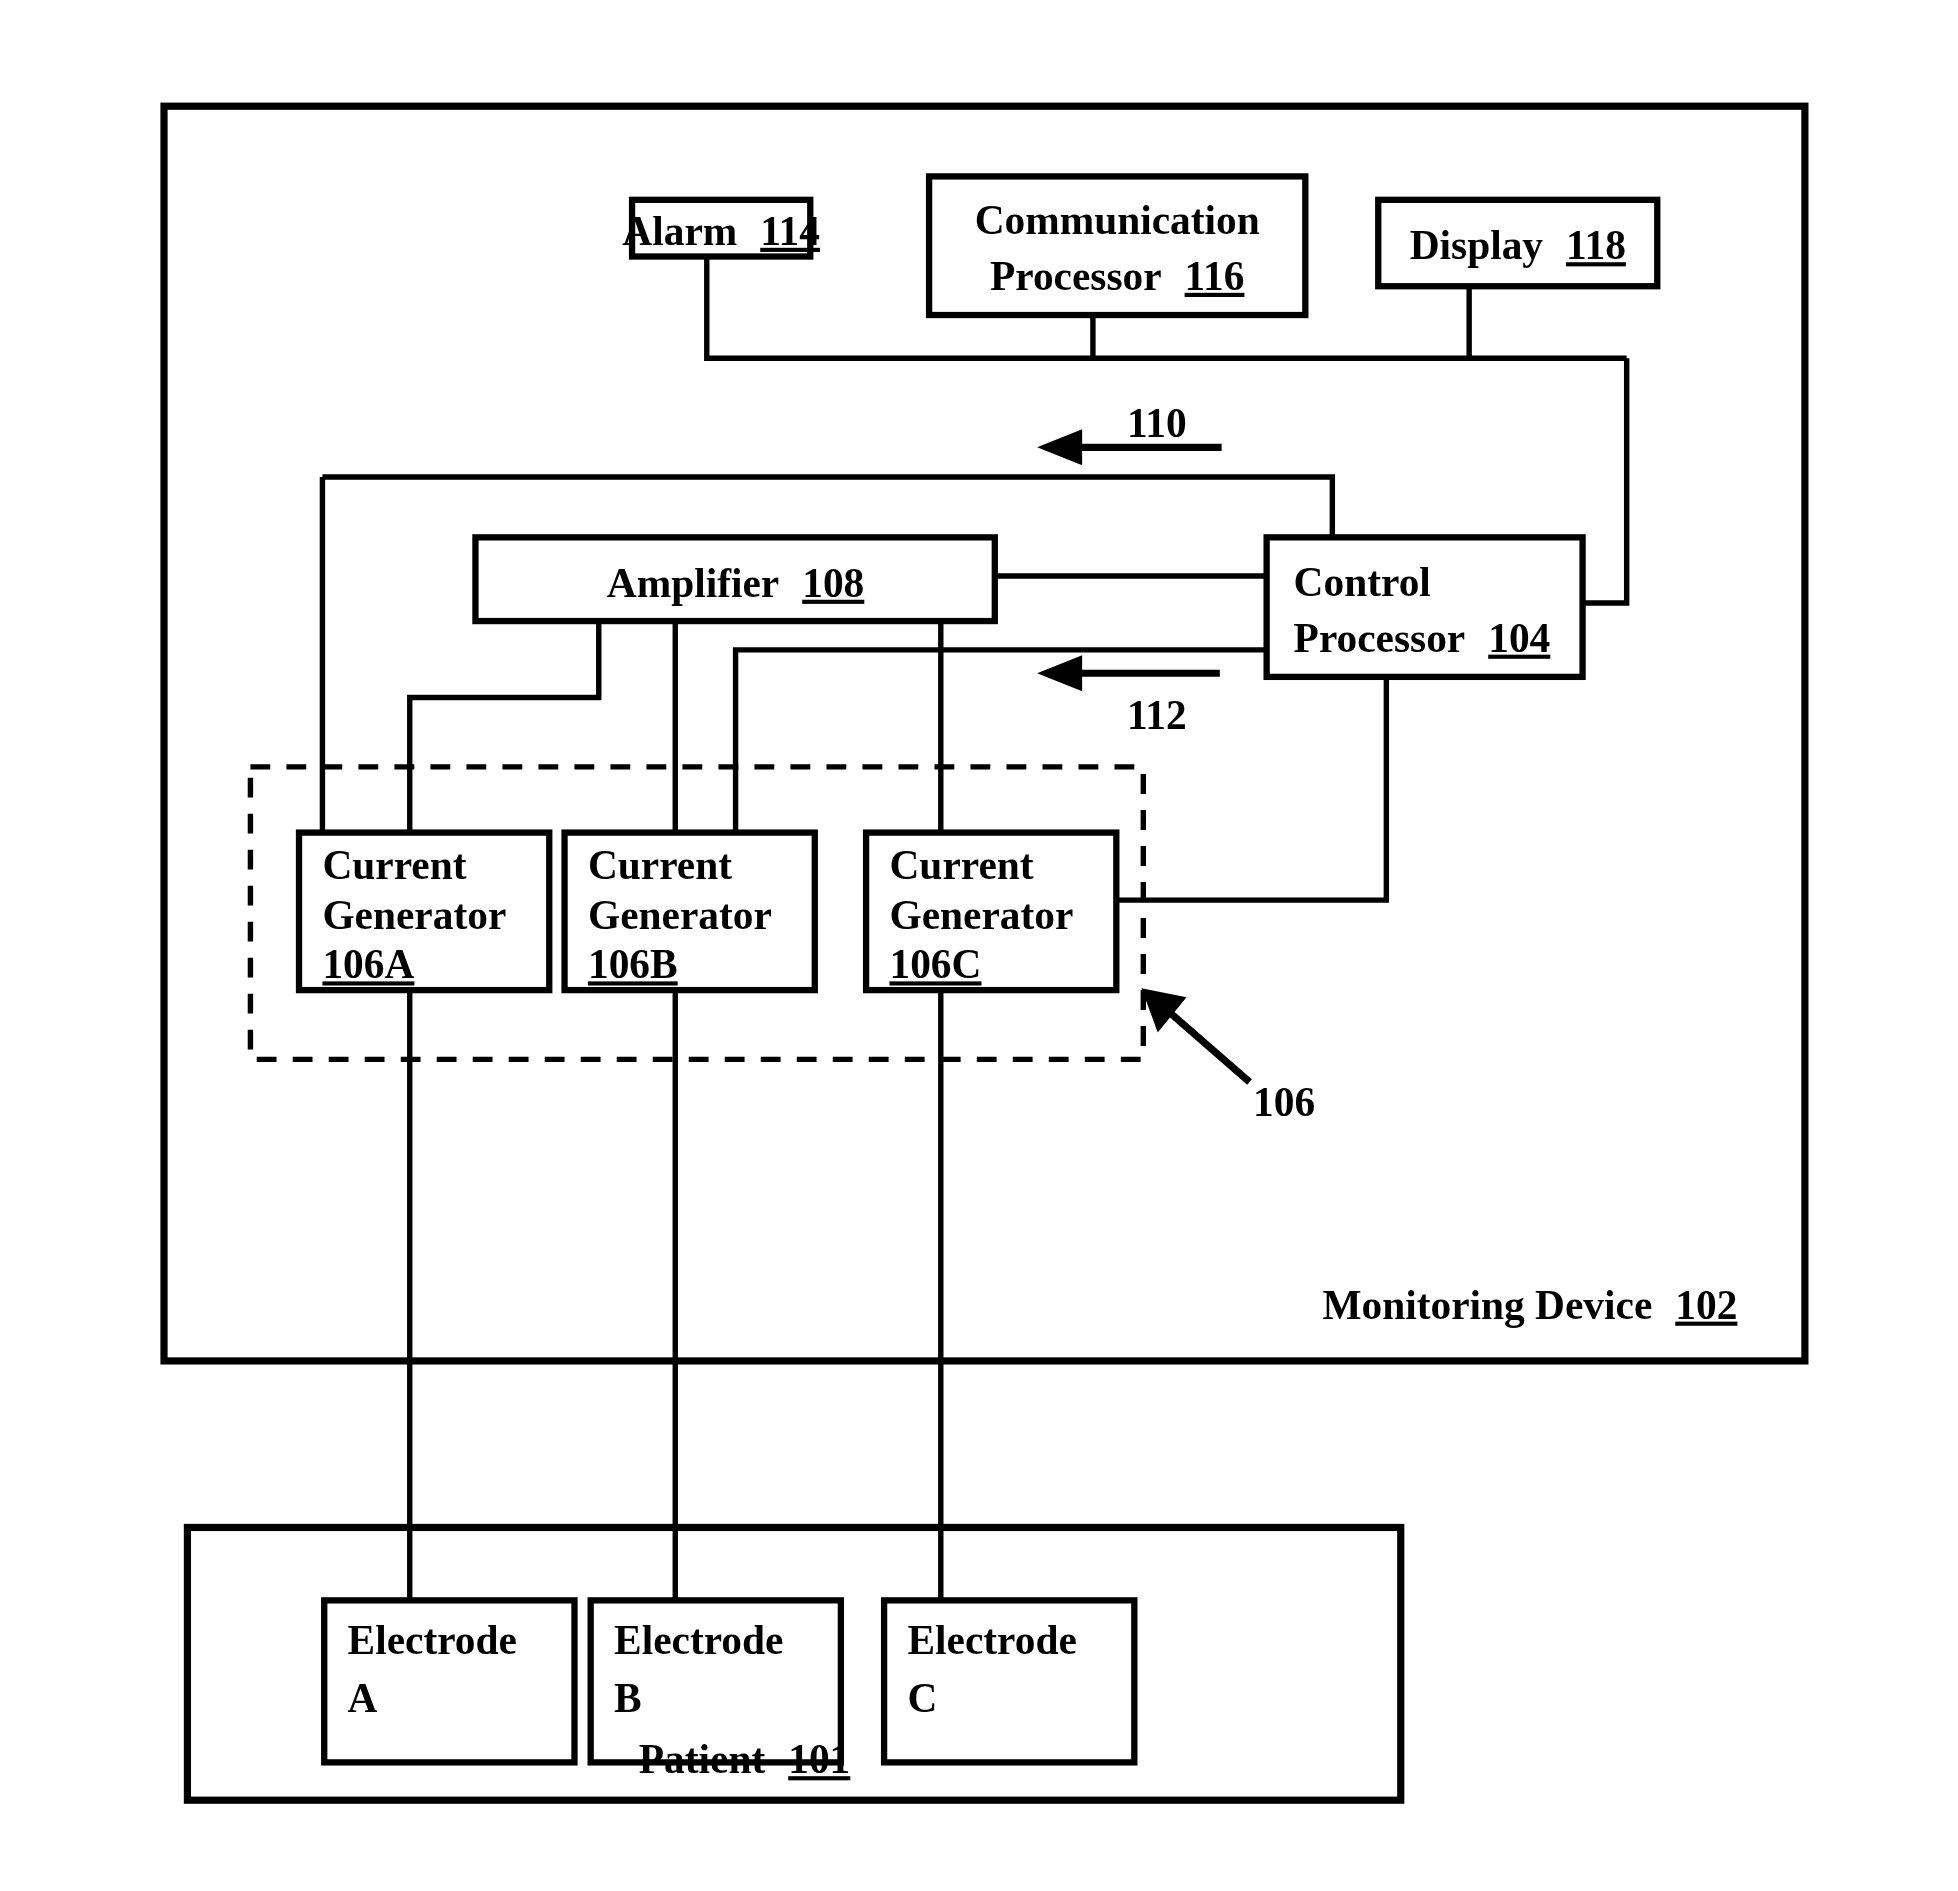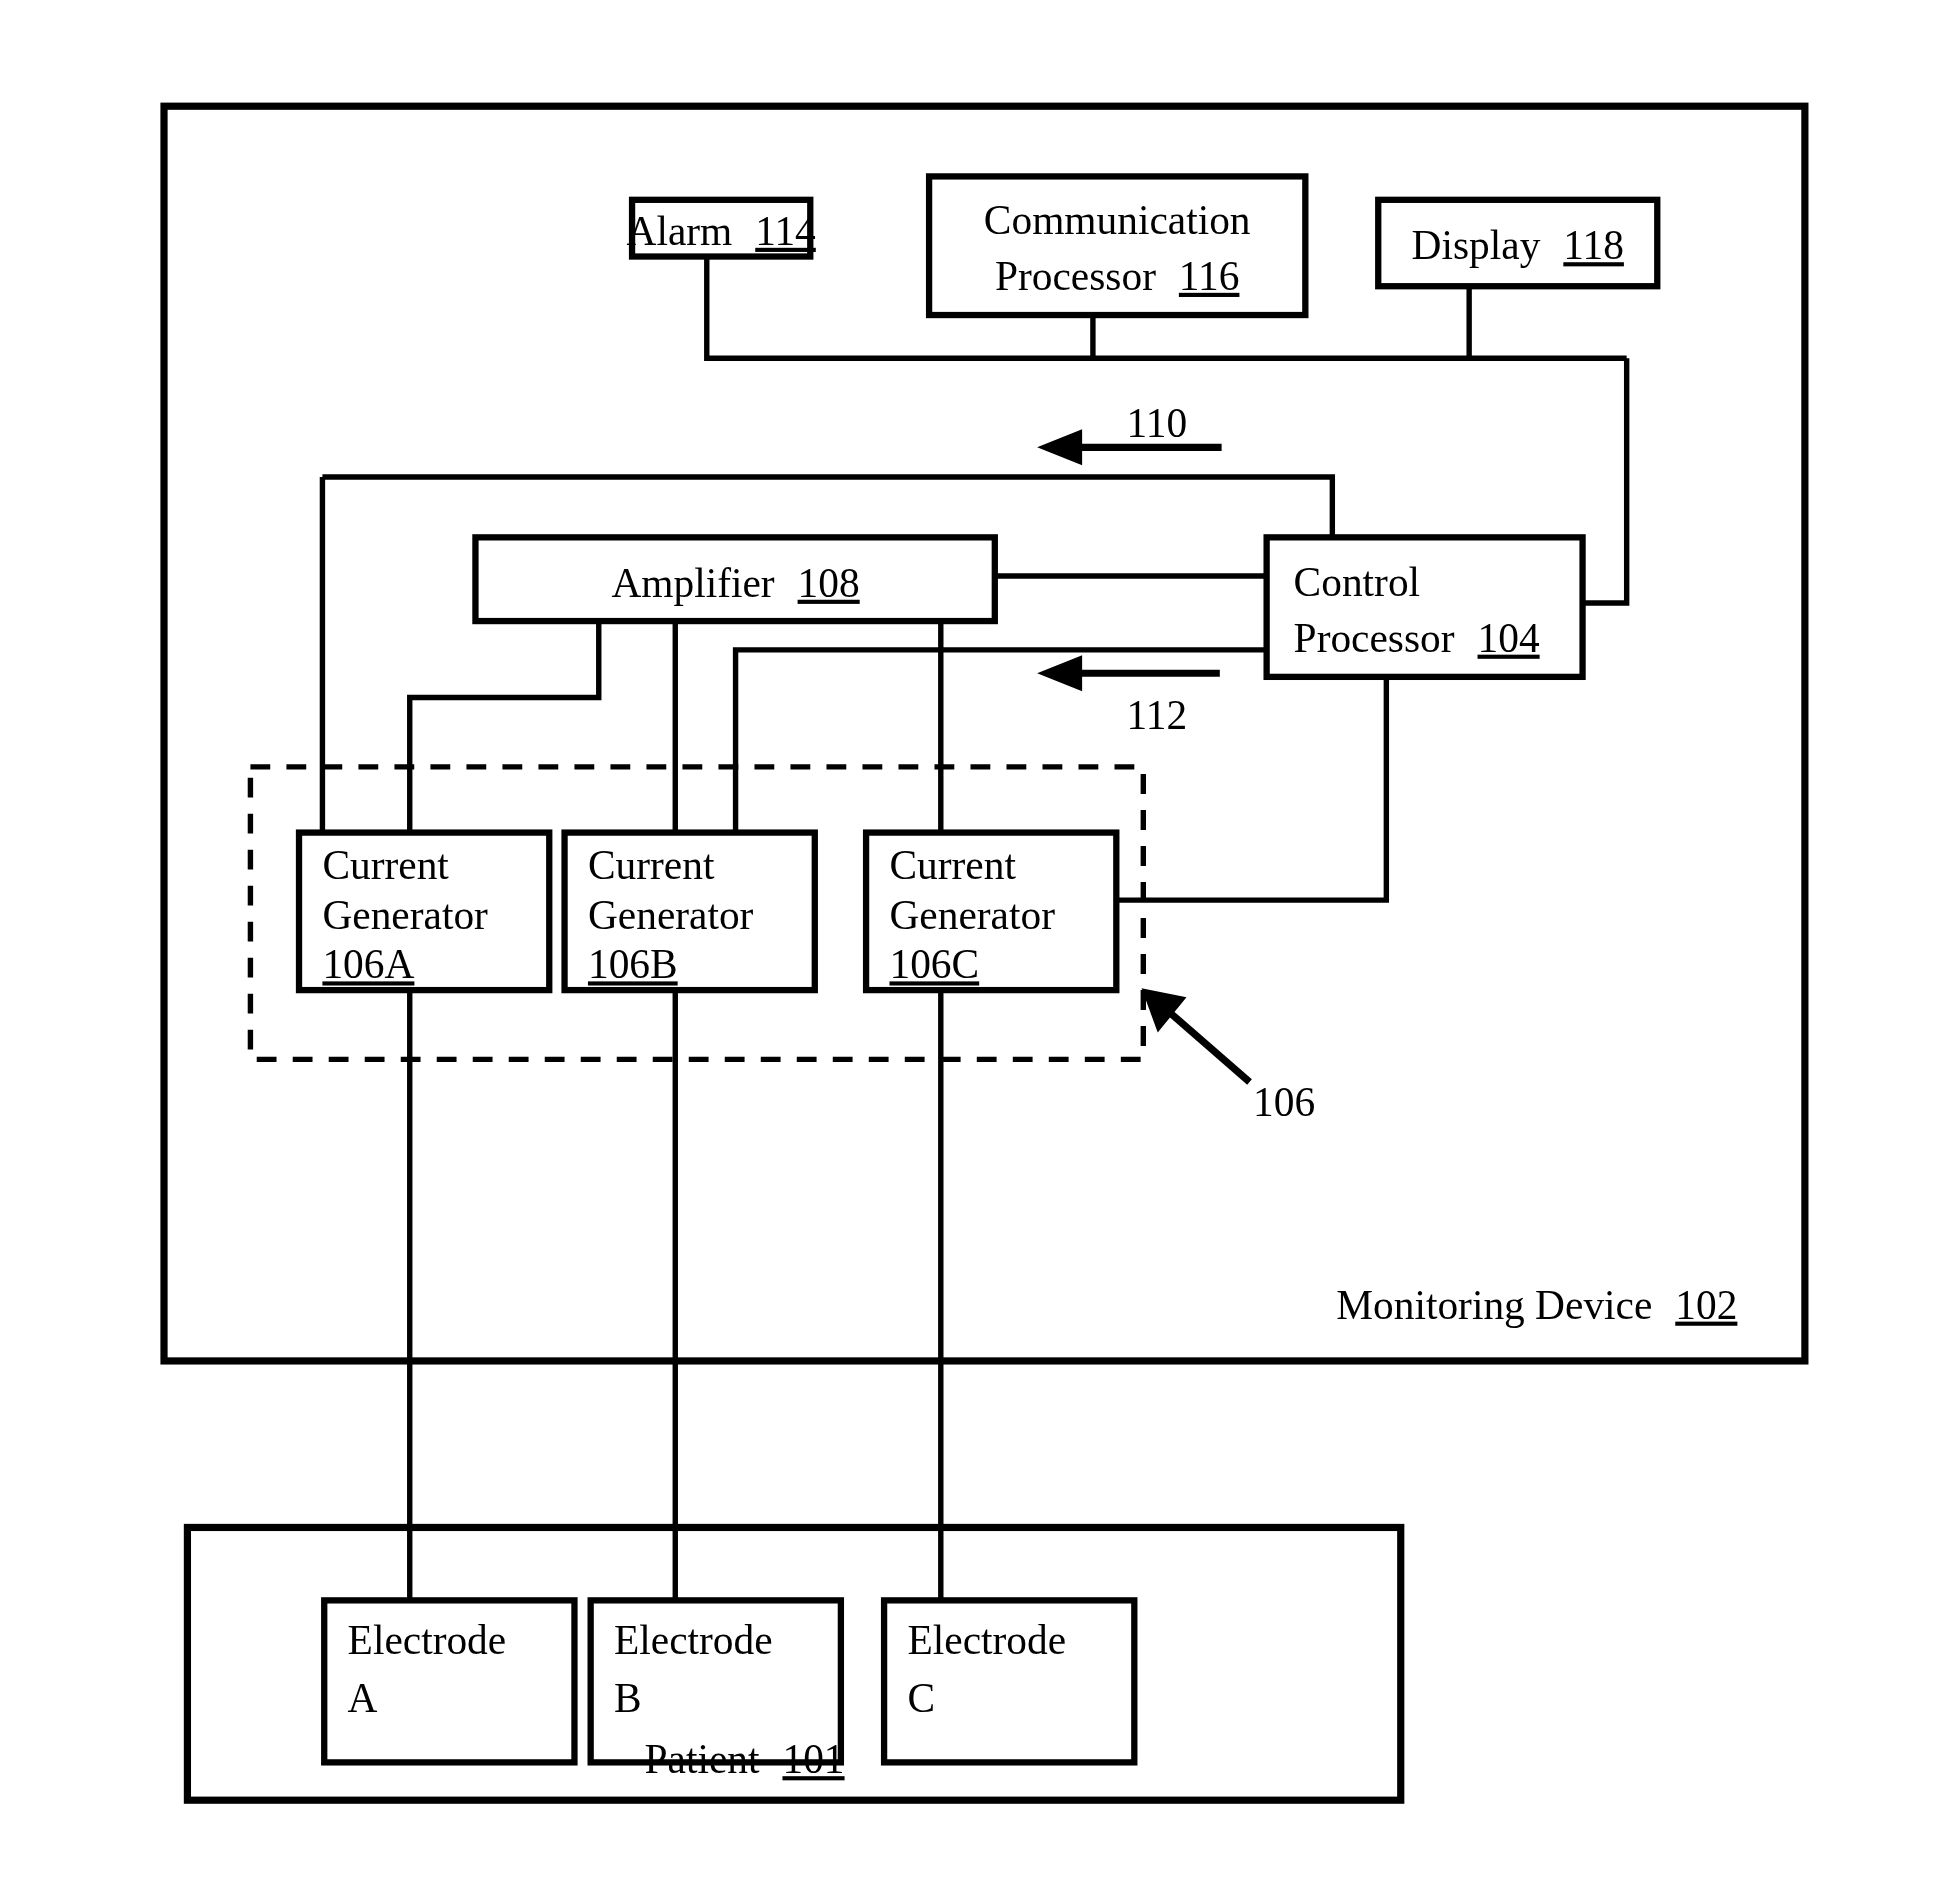--- a/index.html
+++ b/index.html
@@ -8,20 +8,21 @@
     padding: 0;
     background: #ffffff;
   }
   #page {
     position: relative;
     width: 1959px;
     height: 1808px;
     background: #ffffff;
     font-family: "Liberation Serif", "DejaVu Serif", serif;
     overflow: hidden;
+    font-weight: bold;
   }
   svg#diagram {
     position: absolute;
     left: 0;
     top: 0;
     width: 1959px;
     height: 1892px;
     display: block;
   }
   .wire       { stroke: #000000; stroke-width: 6; fill: none; stroke-linecap: butt; }

